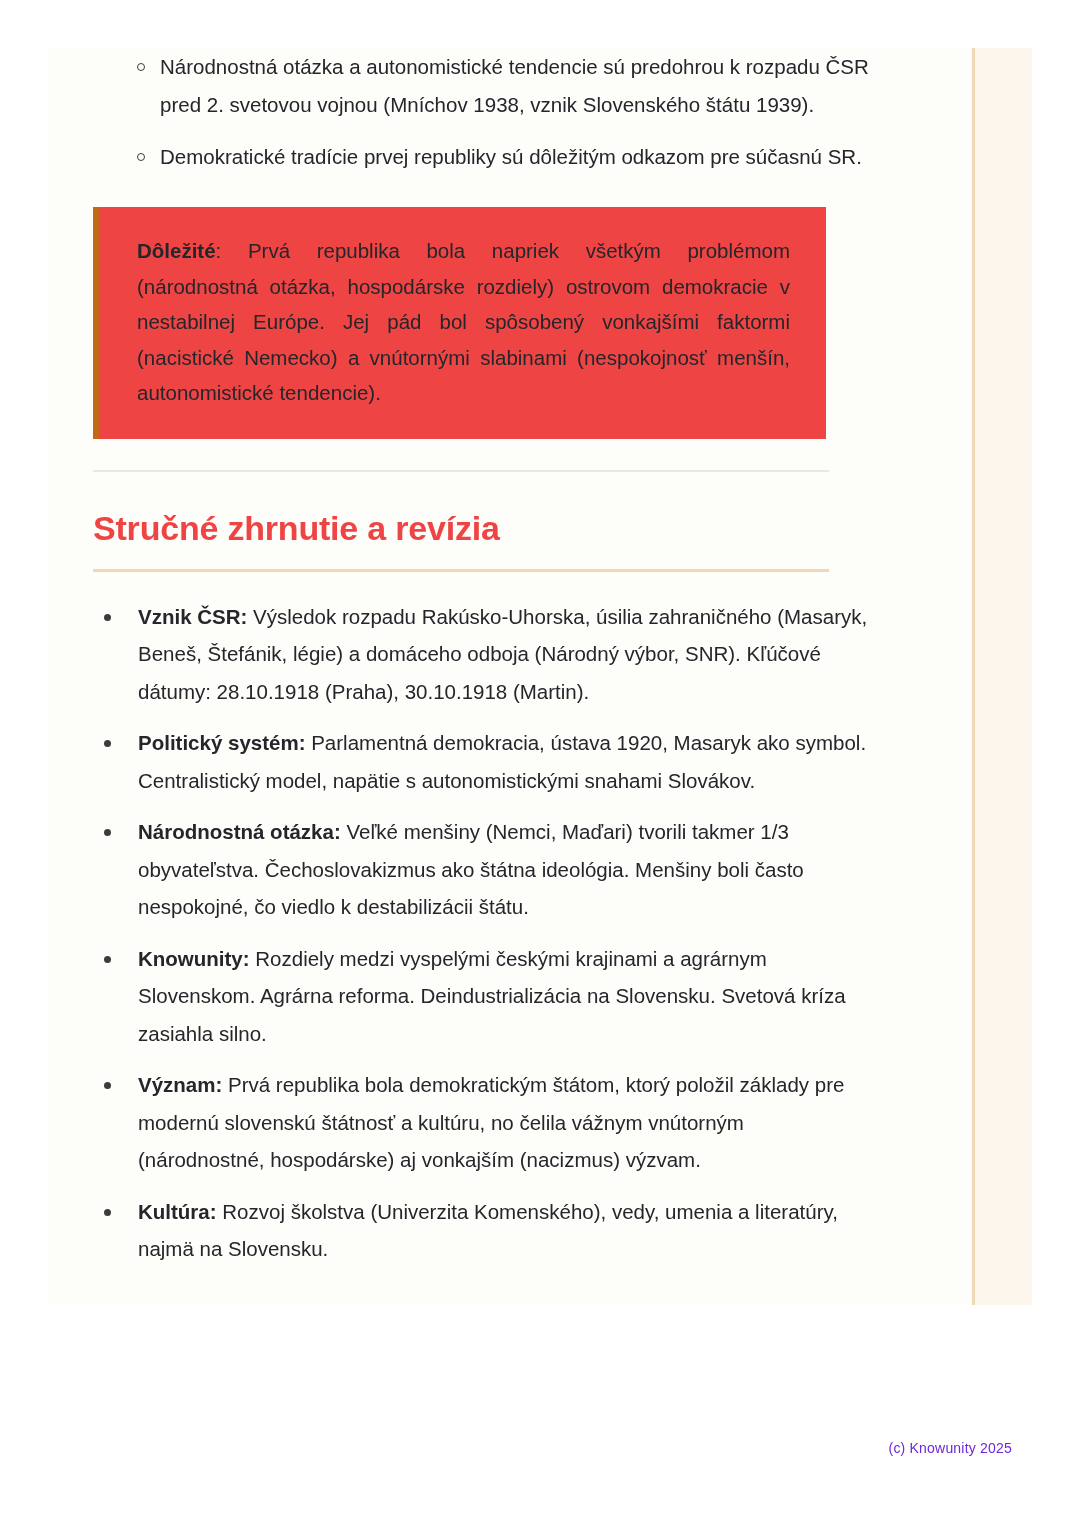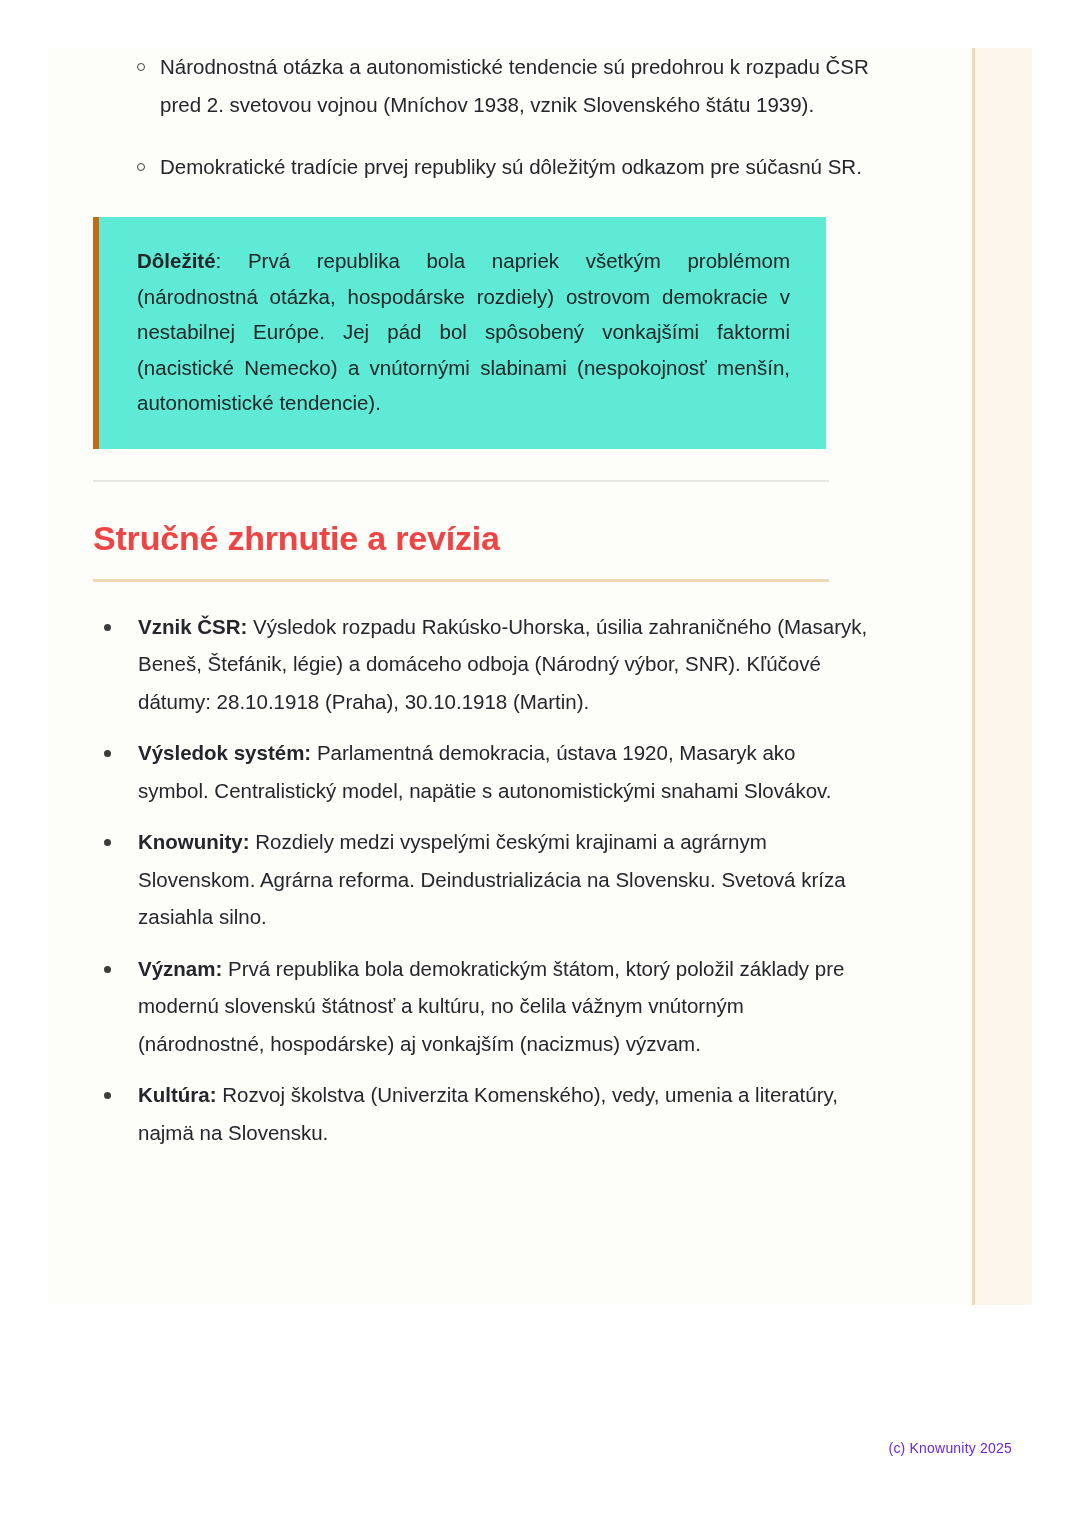--- a/index.html
+++ b/index.html
@@ -59,40 +59,40 @@
     list-style: none;
     margin: 0;
     padding: 0;
   }
   ul.sub-list > li {
     position: relative;
     padding-left: 68px;
     font-size: 20.5px;
     line-height: 38px;
     color: #24262b;
-    margin-bottom: 24px;
+    margin-bottom: 14px;
   }
   ul.sub-list > li:last-child { margin-bottom: 0; }
   ul.sub-list > li .circle-marker {
     position: absolute;
     left: 45px;
     top: 15px;
     width: 8px;
     height: 8px;
     border: 1.6px solid #3c3c3c;
     border-radius: 50%;
     box-sizing: border-box;
   }
 
   
   .callout {
     margin-top: 31px;
     margin-left: 1px;
     width: 733px;
-    background: #5eead4;
+    background: #ef4444;
     border-left: 6px solid #c26a16;
     box-sizing: border-box;
     padding: 26px 36px 28px 38px;
   }
   .callout p {
     margin: 0;
     font-size: 20.5px;
     line-height: 35.5px;
     text-align: justify;
     color: #24262b;
@@ -190,21 +190,24 @@
     <div class="hr-light"></div>
 
     <h2 class="section-heading">Stručné zhrnutie a revízia</h2>
     <div class="hr-accent"></div>
 
     <ul class="main-list">
       <li>
         <span class="dot-marker"></span><span class="term">Vznik ČSR:</span><span> Výsledok rozpadu Rakúsko-Uhorska, úsilia zahraničného (Masaryk, Beneš, Štefánik, légie) a domáceho odboja (Národný výbor, SNR). Kľúčové dátumy: 28.10.1918 (Praha), 30.10.1918 (Martin).</span>
       </li>
       <li>
-        <span class="dot-marker"></span><span class="term">Výsledok systém:</span><span> Parlamentná demokracia, ústava 1920, Masaryk ako symbol. Centralistický model, napätie s autonomistickými snahami Slovákov.</span>
+        <span class="dot-marker"></span><span class="term">Politický systém:</span><span> Parlamentná demokracia, ústava 1920, Masaryk ako symbol. Centralistický model, napätie s autonomistickými snahami Slovákov.</span>
+      </li>
+      <li>
+        <span class="dot-marker"></span><span class="term">Národnostná otázka:</span><span> Veľké menšiny (Nemci, Maďari) tvorili takmer 1/3 obyvateľstva. Čechoslovakizmus ako štátna ideológia. Menšiny boli často nespokojné, čo viedlo k destabilizácii štátu.</span>
       </li>
       <li>
         <span class="dot-marker"></span><span class="term">Knowunity:</span><span> Rozdiely medzi vyspelými českými krajinami a agrárnym Slovenskom. Agrárna reforma. Deindustrializácia na Slovensku. Svetová kríza zasiahla silno.</span>
       </li>
       <li>
         <span class="dot-marker"></span><span class="term">Význam:</span><span> Prvá republika bola demokratickým štátom, ktorý položil základy pre modernú slovenskú štátnosť a kultúru, no čelila vážnym vnútorným (národnostné, hospodárske) aj vonkajším (nacizmus) výzvam.</span>
       </li>
       <li>
         <span class="dot-marker"></span><span class="term">Kultúra:</span><span> Rozvoj školstva (Univerzita Komenského), vedy, umenia a literatúry, najmä na Slovensku.</span>
       </li>

